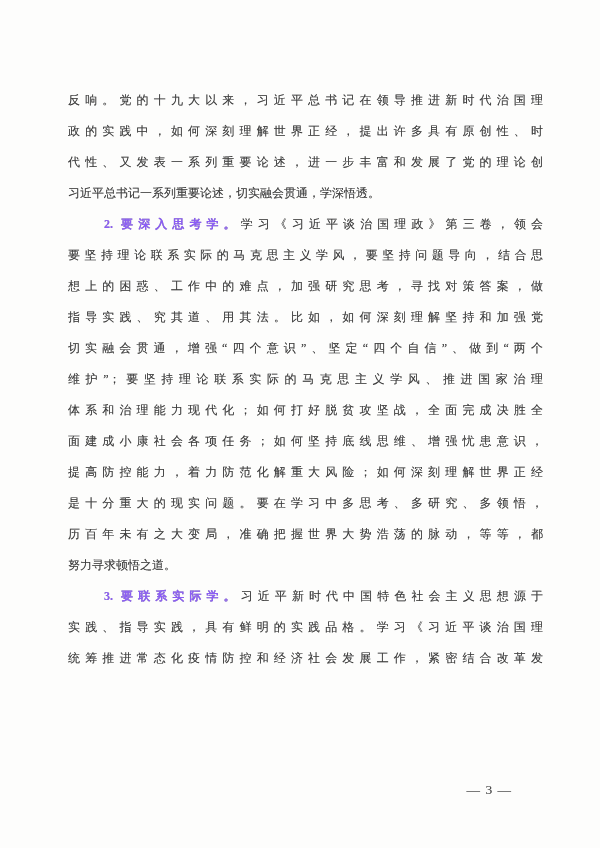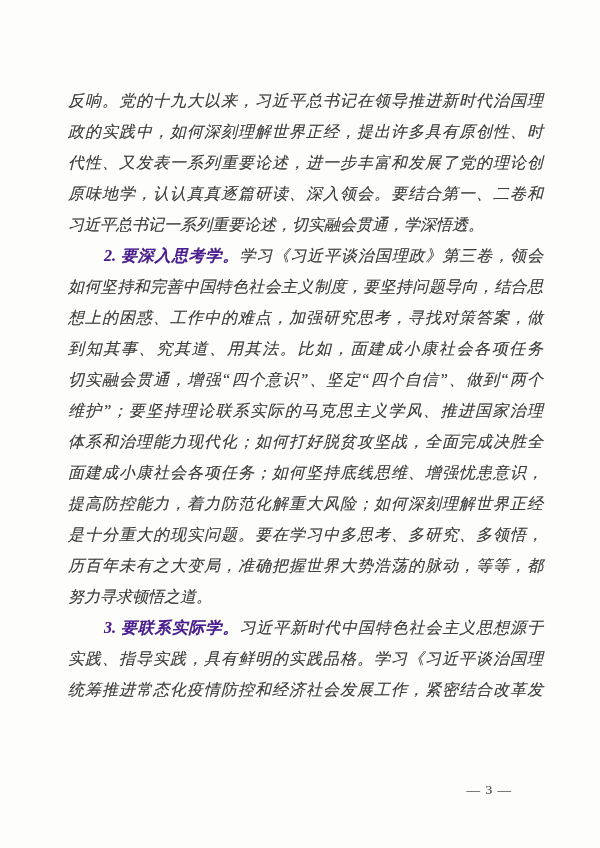--- a/index.html
+++ b/index.html
@@ -17,68 +17,66 @@
     width: 600px;
     height: 848px;
     background: var(--paper, #fdfdfc);
     overflow: hidden;
   }
   .doc-body {
     position: absolute;
     left: 68px;
     top: 85px;
     width: 475px;
-    font-size: 16px;
+    font-size: 12px;
     line-height: 31px;
     color: var(--ink, #3f3f3f);
     text-shadow: 0 0 0.6px rgba(70,70,70,0.5);
-    font-style: italic;
   }
   .line {
     height: 31px;
     text-align: justify;
     text-align-last: justify;
     text-justify: inter-character;
   }
   .line.no-just {
     text-align: right;
     text-align-last: left;
   }
   .line.indent {
     text-indent: 36px;
   }
   .bold {
     font-weight: bold;
-    color: #4c1d95;
+    color: #8b5cf6;
   }
   .page-number {
     position: absolute;
     top: 781px;
     right: 88px;
     font-size: 13.5px;
     line-height: 18px;
     letter-spacing: 1px;
     color: var(--pagenum, #4b4b4b);
     text-shadow: 0 0 0.5px rgba(70,70,70,0.45);
   }
 </style>
 </head>
 <body>
 
 <div class="page">
   <div class="doc-body">
       <div class="line"><span>反响。党的十九大以来，习近平总书记在领导推进新时代治国理</span></div>
       <div class="line"><span>政的实践中，如何深刻理解世界正经，提出许多具有原创性、时</span></div>
       <div class="line"><span>代性、又发表一系列重要论述，进一步丰富和发展了党的理论创</span></div>
-      <div class="line"><span>原味地学，认认真真逐篇研读、深入领会。要结合第一、二卷和</span></div>
       <div class="line no-just"><span>习近平总书记一系列重要论述，切实融会贯通，学深悟透。</span></div>
       <div class="line indent"><span class="bold">2. 要深入思考学。</span><span>学习《习近平谈治国理政》第三卷，领会</span></div>
-      <div class="line"><span>如何坚持和完善中国特色社会主义制度，要坚持问题导向，结合思</span></div>
+      <div class="line"><span>要坚持理论联系实际的马克思主义学风，要坚持问题导向，结合思</span></div>
       <div class="line"><span>想上的困惑、工作中的难点，加强研究思考，寻找对策答案，做</span></div>
-      <div class="line"><span>到知其事、究其道、用其法。比如，面建成小康社会各项任务</span></div>
+      <div class="line"><span>指导实践、究其道、用其法。比如，如何深刻理解坚持和加强党</span></div>
       <div class="line"><span>切实融会贯通，增强“四个意识”、坚定“四个自信”、做到“两个</span></div>
       <div class="line"><span>维护”；要坚持理论联系实际的马克思主义学风、推进国家治理</span></div>
       <div class="line"><span>体系和治理能力现代化；如何打好脱贫攻坚战，全面完成决胜全</span></div>
       <div class="line"><span>面建成小康社会各项任务；如何坚持底线思维、增强忧患意识，</span></div>
       <div class="line"><span>提高防控能力，着力防范化解重大风险；如何深刻理解世界正经</span></div>
       <div class="line"><span>是十分重大的现实问题。要在学习中多思考、多研究、多领悟，</span></div>
       <div class="line"><span>历百年未有之大变局，准确把握世界大势浩荡的脉动，等等，都</span></div>
       <div class="line no-just"><span>努力寻求顿悟之道。</span></div>
       <div class="line indent"><span class="bold">3. 要联系实际学。</span><span>习近平新时代中国特色社会主义思想源于</span></div>
       <div class="line"><span>实践、指导实践，具有鲜明的实践品格。学习《习近平谈治国理</span></div>

